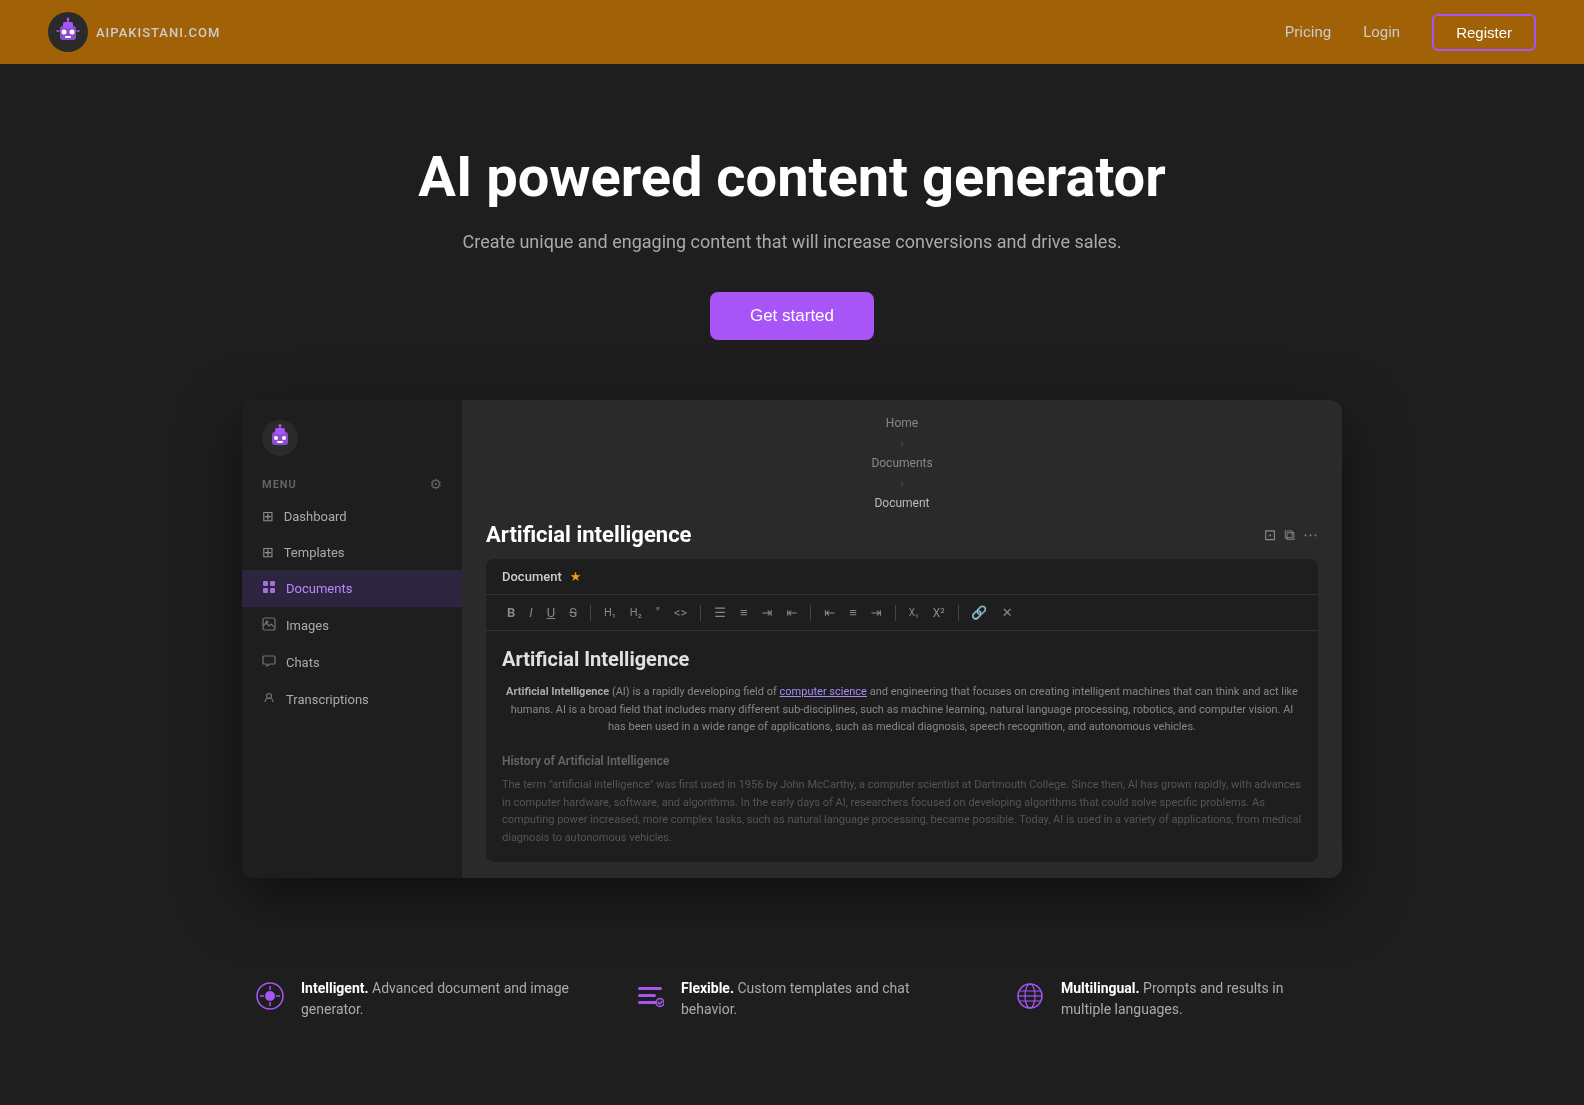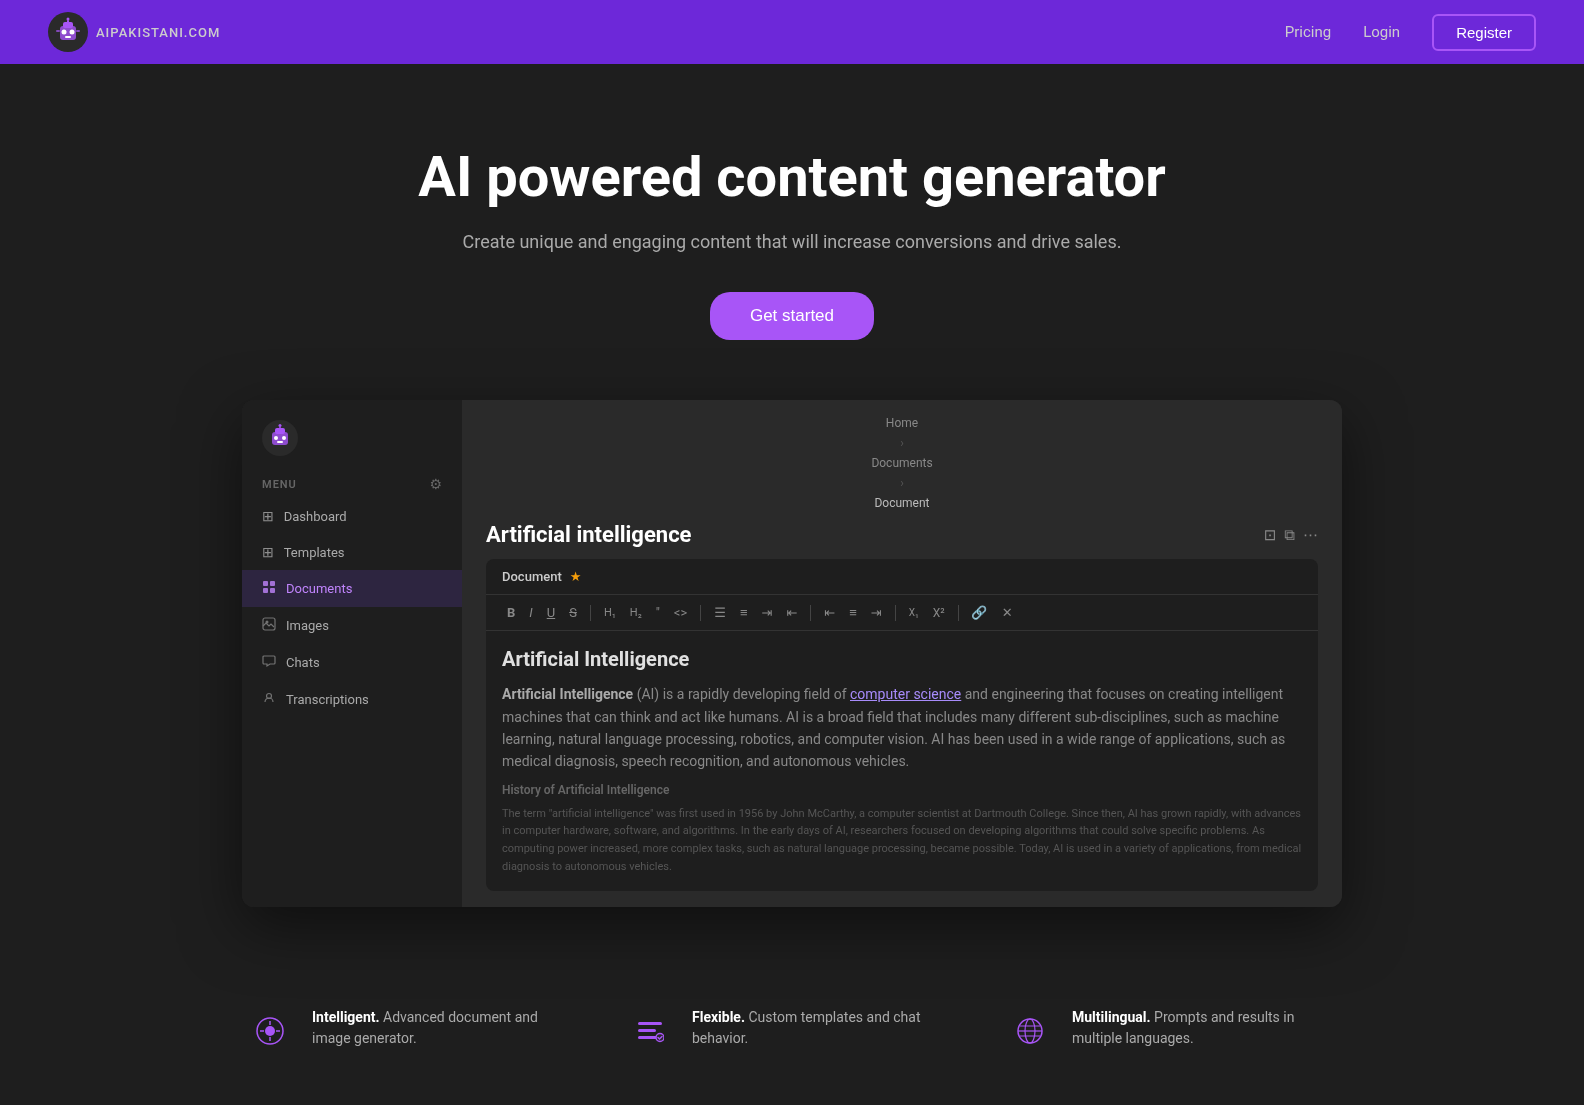--- a/index.html
+++ b/index.html
@@ -11,21 +11,21 @@
       min-height: 1105px;
       width: 1584px;
     }
 
     
     .navbar {
       display: flex;
       align-items: center;
       justify-content: space-between;
       padding: 12px 48px;
-      background: #6d28d9;
+      background: #a16207;
       position: relative;
       z-index: 10;
     }
 
     .navbar-logo {
       display: flex;
       align-items: center;
       gap: 8px;
     }
 
@@ -83,21 +83,21 @@
       font-size: 18px;
       color: #aaa;
       margin-bottom: 40px;
     }
 
     .get-started-btn {
       background: #a855f7;
       color: #fff;
       border: none;
       padding: 14px 40px;
-      border-radius: 20px;
+      border-radius: 8px;
       font-size: 17px;
       cursor: pointer;
     }
 
     
     .mockup-container {
       display: flex;
       justify-content: center;
       padding: 0 80px;
       margin-bottom: 60px;
@@ -269,24 +269,25 @@
     }
 
     .editor-h1 {
       font-size: 20px;
       font-weight: 700;
       color: #e0e0e0;
       margin-bottom: 12px;
     }
 
     .editor-para {
-      font-size: 14px;
+      font-size: 11px;
       color: #888;
       line-height: 1.6;
-      margin-bottom: 10px;
+      margin-bottom: 18px;
+      text-align: center;
     }
 
     .editor-link { color: #a78bfa; text-decoration: underline; }
 
     .editor-bold { font-weight: 700; color: #aaa; }
 
     .editor-h2 {
       font-size: 12px;
       font-weight: 600;
       color: #666;
@@ -303,22 +304,22 @@
     .features {
       display: flex;
       justify-content: center;
       gap: 60px;
       padding: 40px 80px;
       flex-wrap: wrap;
     }
 
     .feature-item {
       display: flex;
-      align-items: flex-end;
-      gap: 24px;
+      align-items: flex-start;
+      gap: 13px;
       max-width: 320px;
     }
 
     .feature-icon-wrap {
       width: 36px;
       height: 36px;
       flex-shrink: 0;
       display: flex;
       align-items: center;
       justify-content: center;

